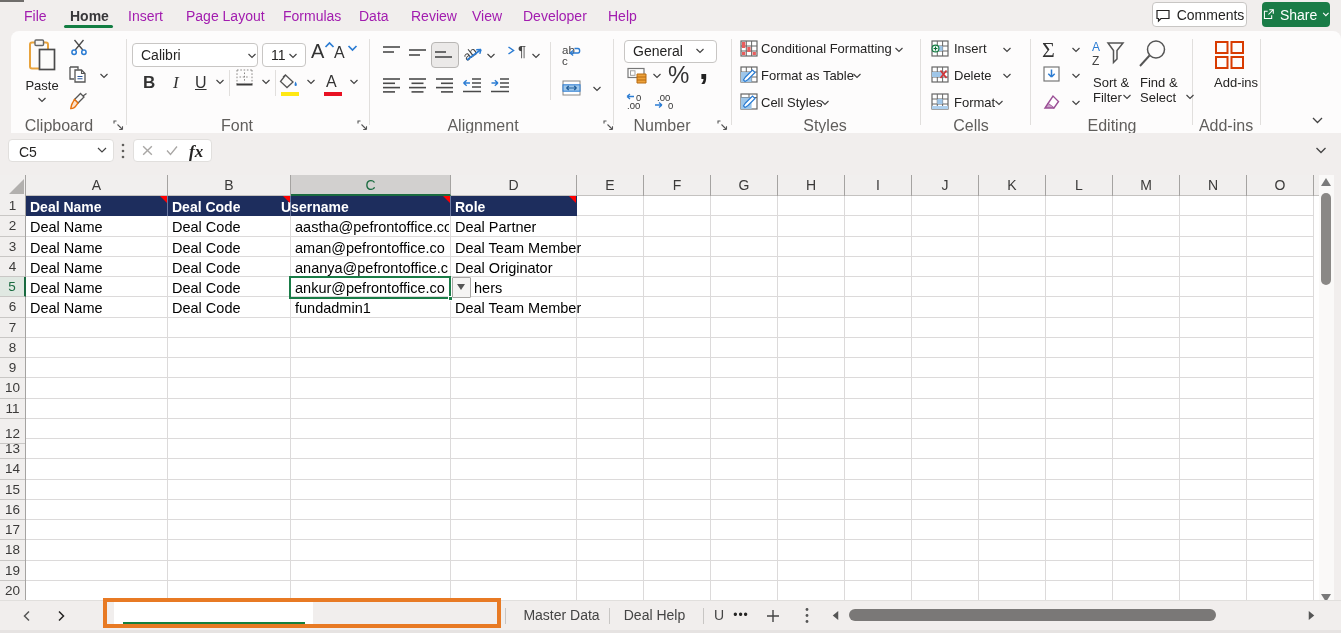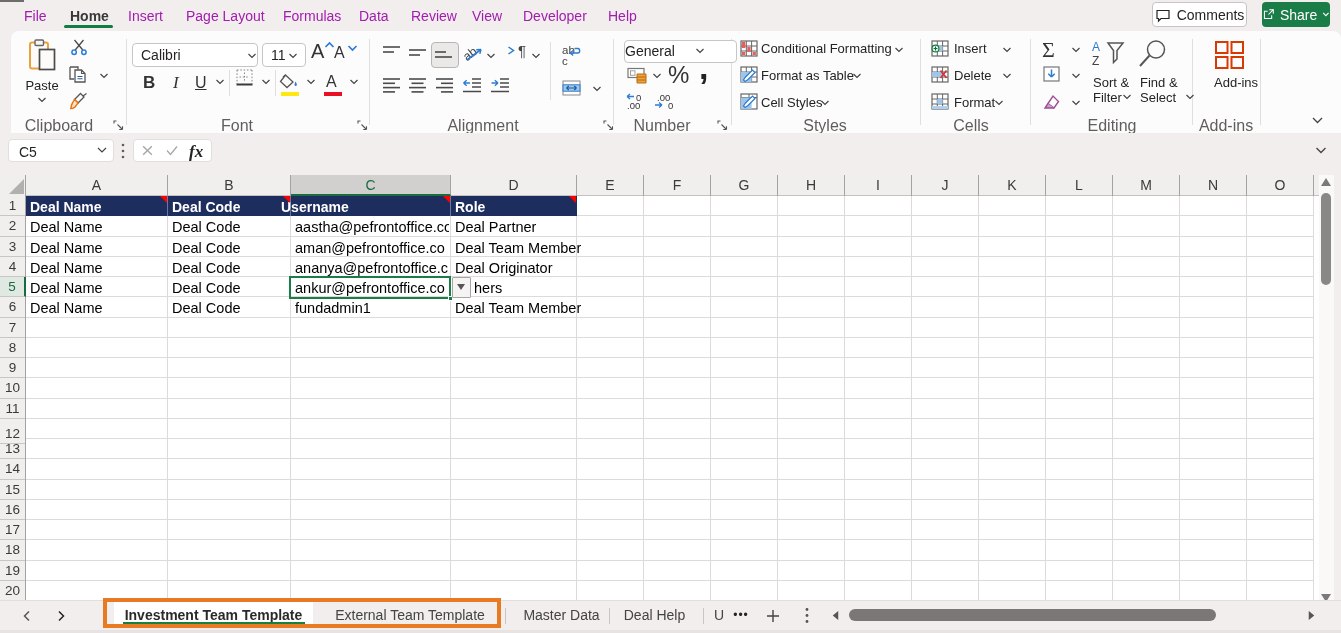--- a/index.html
+++ b/index.html
@@ -238,21 +238,21 @@
 <path d="M9 9 l3.2 -2.4 M9 9 l3.2 2.4" stroke="#2b7cd3" stroke-width="1.3" fill="none"></path>
 </svg>
 <svg class="abs" style="left:551px;top:49px;" width="19" height="16" viewBox="0 0 19 16">
 <rect x="1" y="1" width="17" height="14" fill="#fff" stroke="#8a8886" stroke-width="1"></rect>
 <rect x="1" y="4.8" width="17" height="6.4" fill="#9fc6e8" stroke="#2b7cd3" stroke-width="1"></rect>
 <path d="M4.5 8 h10 M4.5 8 l2.3 -2 M4.5 8 l2.3 2 M14.5 8 l-2.3 -2 M14.5 8 l-2.3 2" stroke="#1f5c99" stroke-width="1.2" fill="none"></path>
 </svg>
 <svg class="abs" style="left:581px;top:53px;" width="10" height="9" viewBox="0 0 10 9" fill="none" stroke="#444" stroke-width="1.2">
       <path d="M1.5 3 L5 6.5 L8.5 3"></path>
     </svg>
-<div class="ribbonbox" style="left:613px;top:9px;width:113px;height:23px;line-height:21px;">General</div>
+<div class="ribbonbox" style="left:613px;top:9px;width:93px;height:23px;line-height:21px;padding-left:8px;">General</div>
 <svg class="abs" style="left:684px;top:15px;" width="10" height="9" viewBox="0 0 10 9" fill="none" stroke="#444" stroke-width="1.2">
       <path d="M1.5 3 L5 6.5 L8.5 3"></path>
     </svg>
 <svg class="abs" style="left:616px;top:36px;" width="21" height="17" viewBox="0 0 21 17">
 <rect x="1" y="1.5" width="16" height="9" fill="#fff" stroke="#777" stroke-width="1.2"></rect>
 <rect x="3.5" y="3.8" width="4.5" height="4.5" fill="none" stroke="#999" stroke-width="0.9"></rect>
 <path d="M10 7 h9 v9 h-9 z" fill="#eda23b" stroke="#b86a10" stroke-width="1"></path>
 <path d="M10 10 h9 M10 13 h9" stroke="#b86a10" stroke-width="1"></path>
 </svg>
 <svg class="abs" style="left:641px;top:40px;" width="10" height="9" viewBox="0 0 10 9" fill="none" stroke="#444" stroke-width="1.2">
@@ -532,23 +532,21 @@
 </div>
 
 <div id="tabbar">
   <svg class="abs" style="left:21px;top:9px;" width="12" height="12" viewBox="0 0 12 12" fill="none" stroke="#555" stroke-width="1.5">
       <path d="M8 1.5 L3.5 6 L8 10.5"></path>
     </svg>
   <svg class="abs" style="left:55px;top:9px;" width="12" height="12" viewBox="0 0 12 12" fill="none" stroke="#252423" stroke-width="1.5">
       <path d="M4 1.5 L8.5 6 L4 10.5"></path>
     </svg>
   <div class="abs" style="left:114px;top:0;width:199px;height:27px;background:#fff;"></div>
-  <div class="tabtxt" style="left:114px;width:199px;font-weight:bold;color:#2b2a29;">Investment Team Template</div>
   <div class="abs" style="left:123px;top:21px;width:182px;height:3px;background:#15803f;"></div>
-  <div class="tabtxt" style="left:325px;width:170px;">External Team Template</div>
   <div class="abs" style="left:505px;top:7px;width:1px;height:16px;background:#c8c6c4;"></div>
   <div class="tabtxt" style="left:510px;width:103px;">Master Data</div>
   <div class="abs" style="left:609px;top:7px;width:1px;height:16px;background:#c8c6c4;"></div>
   <div class="tabtxt" style="left:608px;width:93px;">Deal Help</div>
   <div class="abs" style="left:703px;top:7px;width:1px;height:16px;background:#c8c6c4;"></div>
   <div class="tabtxt" style="left:704px;width:30px;">U</div>
   <div class="tabtxt" style="left:730px;width:22px;letter-spacing:1px;font-size:12px;color:#252423;">•••</div>
   <svg class="abs" style="left:765px;top:7px;" width="16" height="16" viewBox="0 0 16 16" fill="none" stroke="#444" stroke-width="1.4">
       <path d="M8 2 V14 M2 8 H14"></path>
     </svg>

